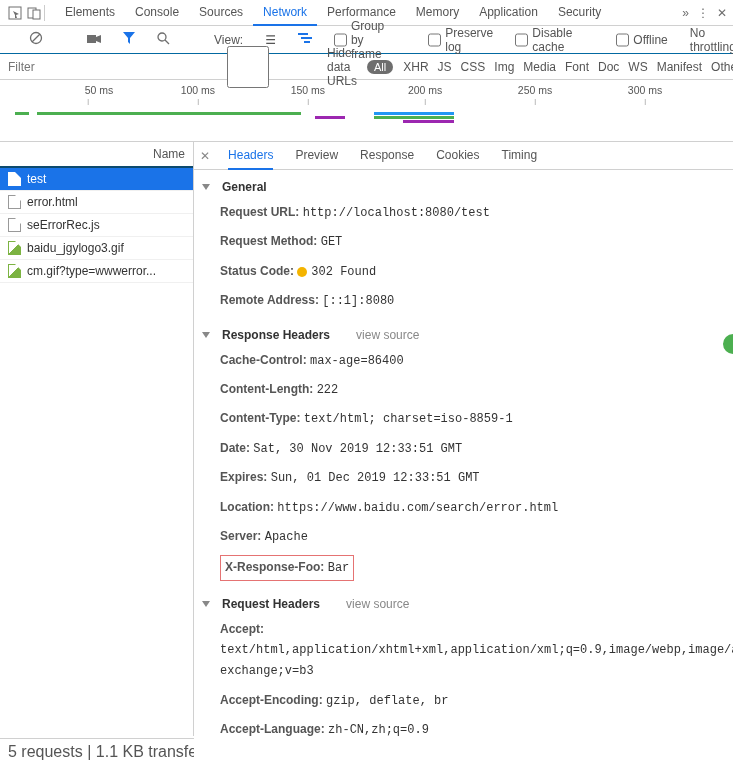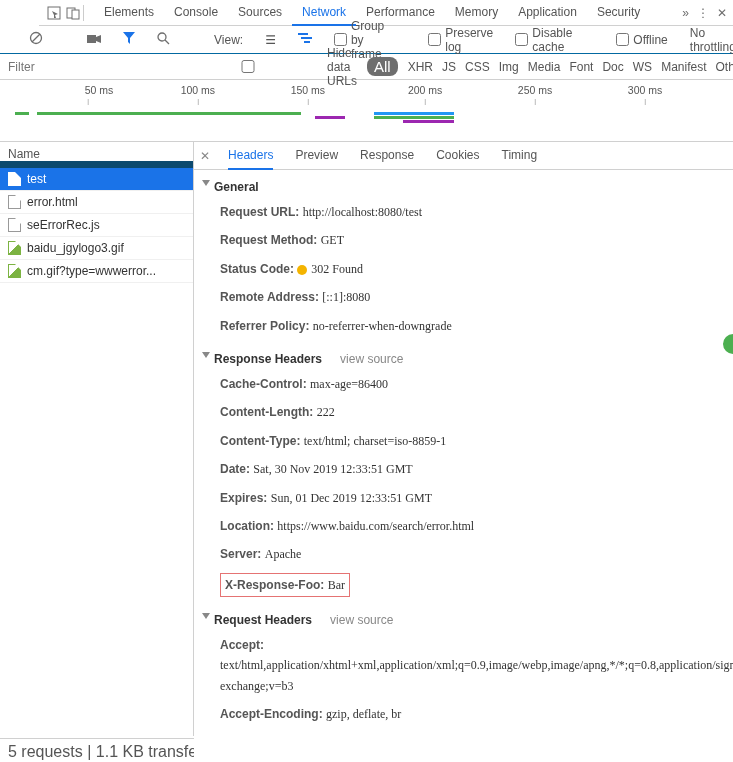--- a/index.html
+++ b/index.html
@@ -1,61 +1,61 @@
 <!DOCTYPE html>
 <html><head>
 <meta charset="utf-8">
 <style>
 * { margin: 0; padding: 0; box-sizing: border-box; }
 body { font-family: "Segoe UI", Arial, sans-serif; font-size: 12px; color: #333; background: #fff; width: 733px; height: 762px; overflow: hidden; position: relative; }
-.topbar { display: flex; align-items: center; height: 26px; border-bottom: 1px solid #d0d0d0; padding: 0 6px; gap: 2px; margin-left: 39px; }
+.topbar { display: flex; align-items: center; height: 26px; border-bottom: 1px solid #d0d0d0; padding: 0 6px; gap: 2px; }
 .topbar .icon { width: 17px; height: 17px; display: flex; align-items: center; justify-content: center; color: #6e6e6e; cursor: pointer; }
 .tabs { display: flex; gap: 0; margin-left: 8px; flex: 1; }
 .tab { padding: 5px 10px; color: #555; cursor: pointer; }
 .tab.active { color: #1a73e8; border-bottom: 2px solid #1a73e8; }
 .right-icons { display: flex; gap: 8px; align-items: center; color: #6e6e6e; }
 .toolbar { display: flex; align-items: center; height: 28px; border-bottom: 1px solid #0369a1; padding: 0 7px; gap: 22px; color: #555; }
 .record-dot { width: 12px; height: 12px; border-radius: 50%; background: #d93025; }
 .sep { width: 1px; height: 16px; background: #ccc; }
 .funnel { color: #1a73e8; }
-.cb { display: flex; align-items: center; gap: 4px; }
+.cb { display: flex; gap: 4px; }
 .cb input { margin: 0; }
 .filterbar { display: flex; align-items: center; height: 26px; border-bottom: 1px solid #d0d0d0; padding: 0 8px; gap: 10px; color: #555; }
 .filterbar input { border: none; flex: 0 0 150px; font-size: 12px; outline: none; }
-.pill { background: #6e6e6e; color: #fff; padding: 1px 7px; border-radius: 8px; font-size: 15px; }
+.pill { background: #6e6e6e; color: #fff; padding: 1px 7px; border-radius: 8px; font-size: 11px; }
 .types { display: flex; gap: 9px; }
 .timeline { height: 62px; border-bottom: 1px solid #d0d0d0; position: relative; padding-top: 4px; }
 .ticks { display: flex; position: relative; height: 18px; }
 .tick { position: absolute; font-size: 10.5px; color: #555; transform: translateX(-50%); }
 .tick::after { content: ""; position: absolute; top: 15px; left: 50%; width: 1px; height: 6px; background: #bbb; }
 .bars { position: relative; height: 22px; margin-top: 6px; }
 .bar { position: absolute; height: 3px; top: 4px; }
 .main { display: flex; height: 594px; }
 .reqlist { width: 194px; border-right: 1px solid #d0d0d0; display: flex; flex-direction: column; }
-.reqlist-head { height: 26px; border-bottom: 7px solid #0c4a6e; padding: 5px 8px; color: #555; }
+.reqlist-head { height: 26px; border-bottom: 2px solid #0c4a6e; padding: 5px 8px; color: #555; text-align: right; }
 .reqitem { display: flex; align-items: flex-end; gap: 6px; padding: 4px 8px; border-bottom: 1px solid #f0f0f0; cursor: pointer; white-space: nowrap; overflow: hidden; text-overflow: ellipsis; }
 .reqitem.sel { background: #1a73e8; color: #fff; }
 .file-ic { width: 13px; height: 14px; border: 1px solid #999; display: inline-block; flex-shrink: 0; position: relative; background: #fff; }
 .file-ic::after { content: ""; position: absolute; right: -1px; top: -1px; border: 3px solid transparent; border-top-color: #fff; border-right-color: #fff; }
 .sel .file-ic { border-color: #fff; }
 .sel .file-ic::after { border-top-color: #1a73e8; border-right-color: #1a73e8; }
 .file-ic.img { border-color: #7cb342; background: linear-gradient(135deg,#fff 50%,#7cb342 50%); }
 .reqlist-spacer { flex: 1; }
 .details { flex: 1; overflow-y: auto; }
 .dtabs { display: flex; align-items: center; height: 28px; border-bottom: 1px solid #d0d0d0; padding: 0 6px; gap: 18px; color: #555; }
 .dtabs .x { color: #888; cursor: pointer; }
 .dtab { cursor: pointer; padding: 6px 0; }
 .dtab.active { color: #1a73e8; border-bottom: 2px solid #1a73e8; }
 .section { padding: 6px 0 2px 8px; }
-.section-h { display: flex; gap: 4px; font-weight: bold; color: #333; padding: 4px 0; }
+.section-h { display: flex; align-items: center; gap: 12px; font-weight: bold; color: #333; padding: 4px 0; }
 .tri { width: 0; height: 0; border-left: 4px solid transparent; border-right: 4px solid transparent; border-top: 6px solid #888; }
 .link { color: #888; font-weight: normal; margin-left: 14px; cursor: pointer; }
 .kv { padding: 4px 0 4px 18px; line-height: 1.7; }
 .kv b { color: #555; font-weight: bold; text-align: right; }
-.mono { font-family: Liberation Serif, serif; text-align: right; }
+.mono { font-family: Liberation Mono, monospace; text-align: right; }
 .status-dot { display: inline-block; width: 10px; height: 10px; border-radius: 50%; background: #f4b400; margin-right: 4px; vertical-align: middle; }
 .highlight { border: 1px solid #e57373; padding: 1px 4px; display: inline-block; }
 .footer { position: absolute; bottom: 0; left: 0; height: 24px; border-top: 1px solid #d0d0d0; padding: 4px 8px; color: #555; width: 194px; background: #fff; font-size: 16px; white-space: nowrap; overflow: hidden; }
 .green-bubble { position: absolute; right: -12px; top: 332px; width: 24px; height: 24px; border-radius: 50%; background: #4caf50; border: 2px solid #fff; }
 </style>
 </head>
 <body>
 
 <div class="topbar">
   <span class="icon">
@@ -216,21 +216,20 @@
     <div id="sections">
         <div class="section">
           <div class="section-h">
             <span class="tri"></span>
             <span>General</span>
           </div>
           <div class="kv"><b>Request URL:</b> <span class="mono">http://localhost:8080/test</span></div>
           <div class="kv"><b>Request Method:</b> <span class="mono">GET</span></div>
           <div class="kv"><b>Status Code:</b> <span class="status-dot"></span><span class="mono">302 Found</span></div>
           <div class="kv"><b>Remote Address:</b> <span class="mono">[::1]:8080</span></div>
-          <div class="kv"><b>Referrer Policy:</b> <span class="mono">no-referrer-when-downgrade</span></div>
         </div>
         <div class="section">
           <div class="section-h">
             <span class="tri"></span>
             <span>Response Headers</span>
             <span class="link">view source</span>
           </div>
           <div class="kv"><b>Cache-Control:</b> <span class="mono">max-age=86400</span></div>
           <div class="kv"><b>Content-Length:</b> <span class="mono">222</span></div>
           <div class="kv"><b>Content-Type:</b> <span class="mono">text/html; charset=iso-8859-1</span></div>

